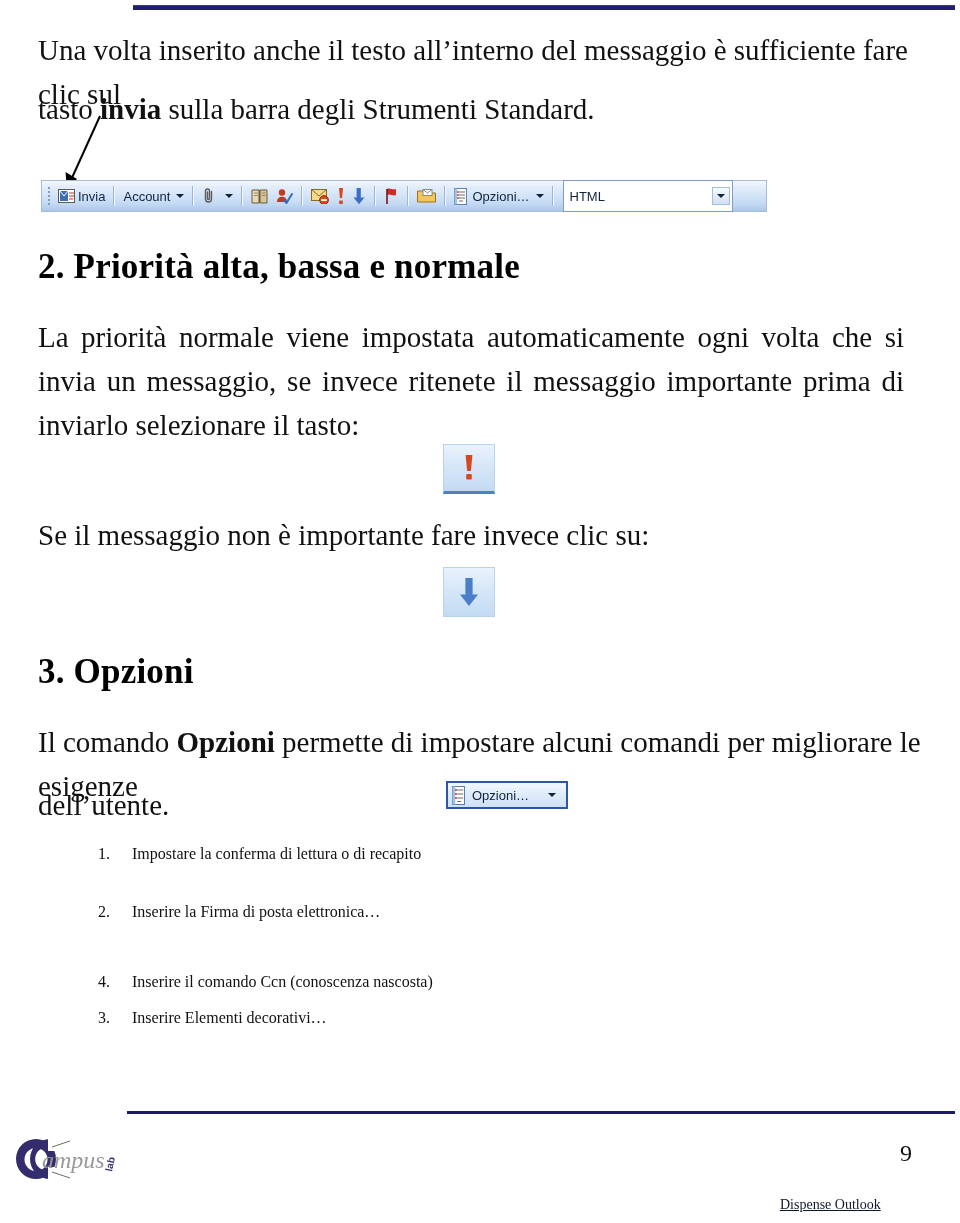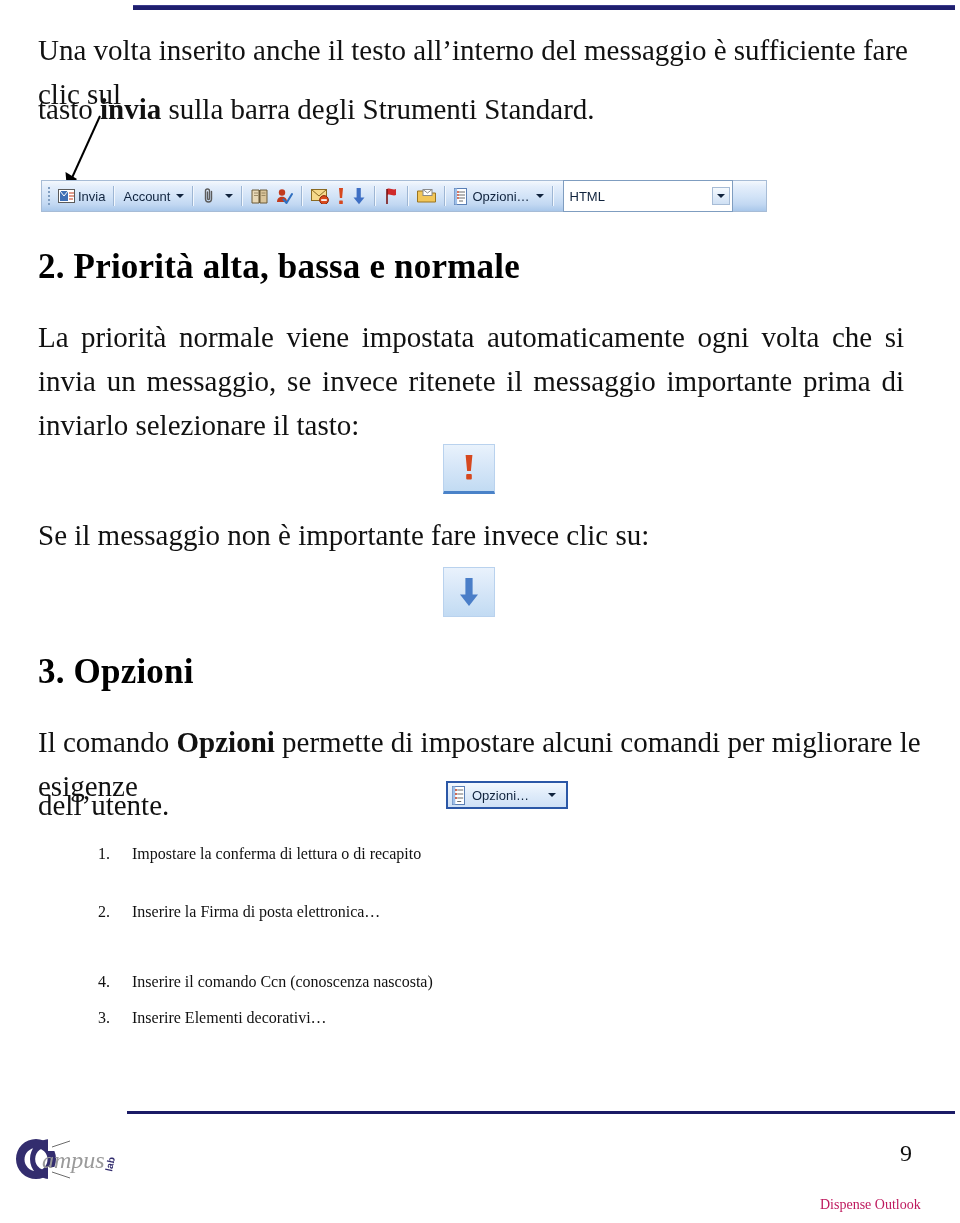--- a/index.html
+++ b/index.html
@@ -213,25 +213,26 @@
     position: absolute;
     left: 900px;
     top: 1140px;
     width: 40px;
     text-align: left;
     font-size: 24px;
     color: #111;
   }
   .doc-footer-label {
     position: absolute;
-    left: 820px;
+    left: 780px;
     top: 1197px;
     font-size: 14px;
-    color: #be185d;
+    color: #0f172a;
     white-space: nowrap;
+    text-decoration: underline;
   }
 </style>
 </head>
 <body>
 
 <div class="header-rule"></div>
 
 <div class="doc">
 
   <div class="para" style="left:38px; top:28px; width:884px;">Una volta inserito anche il testo all’interno del messaggio è sufficiente fare clic sul</div>

